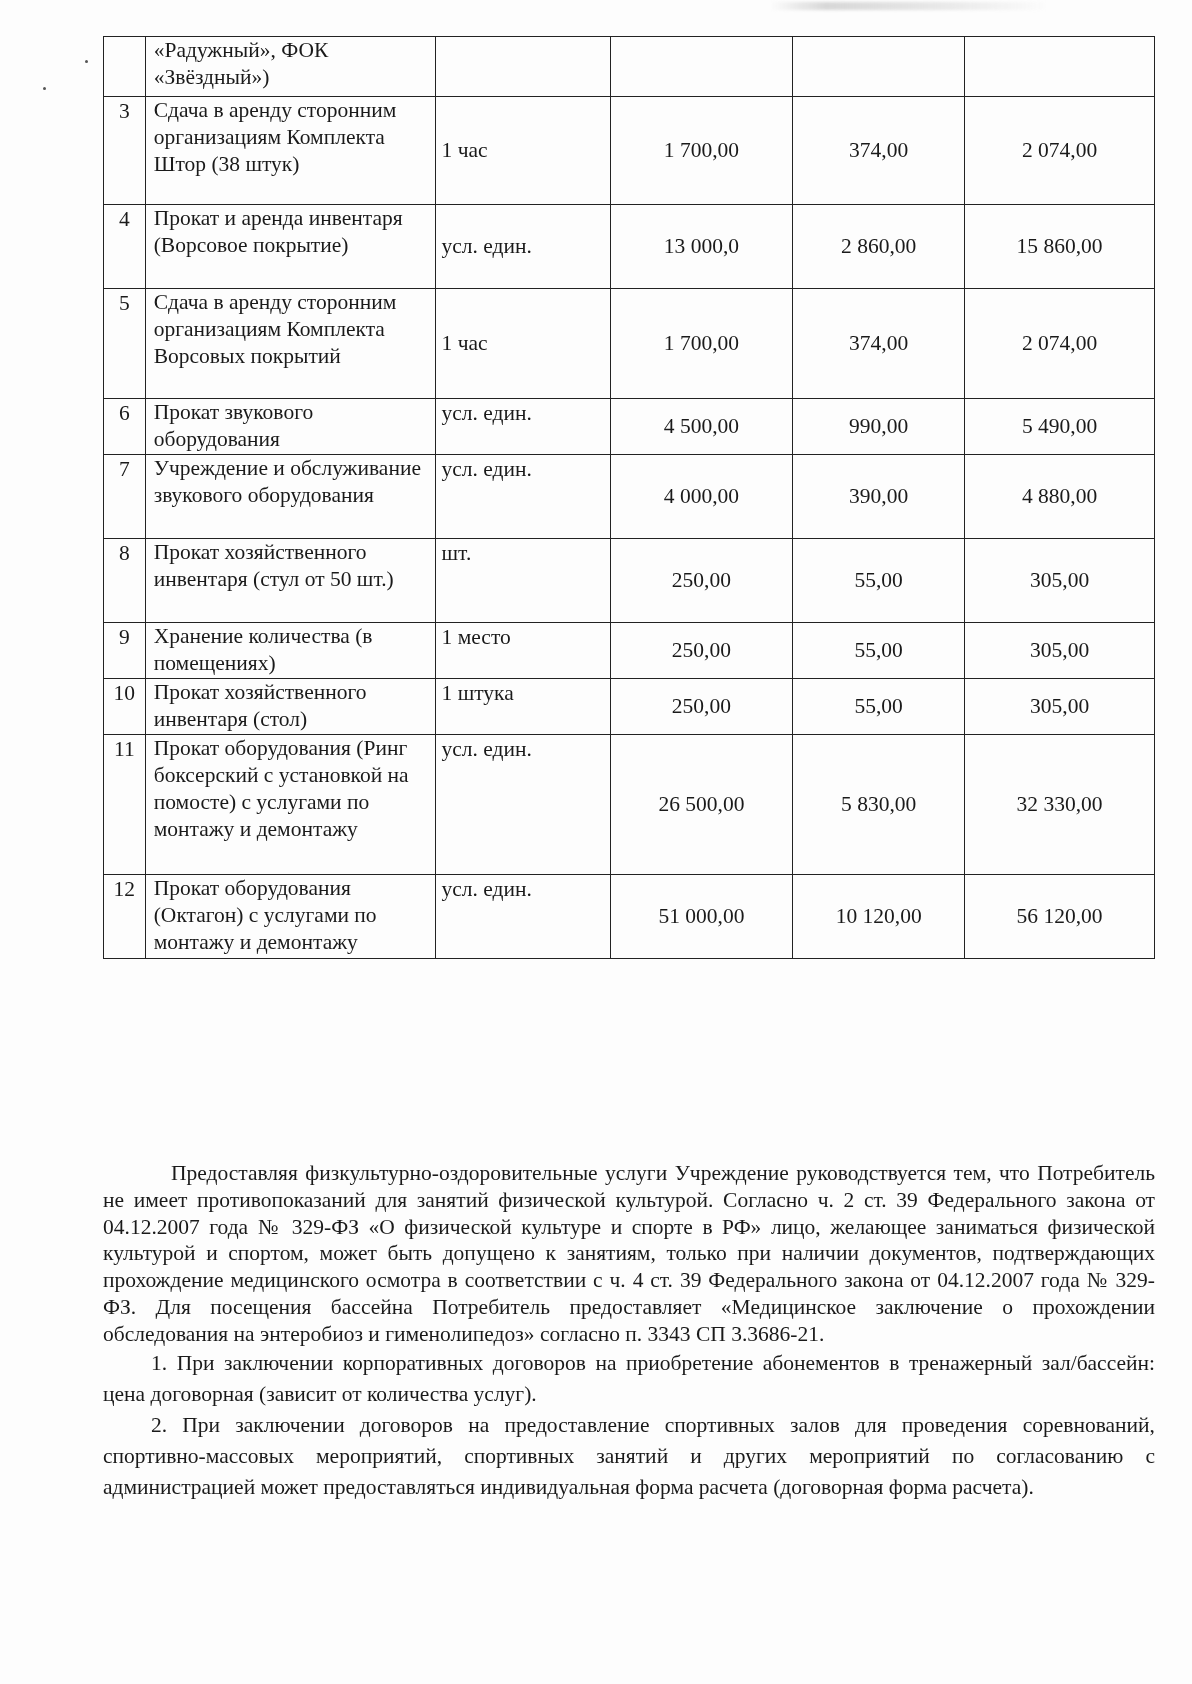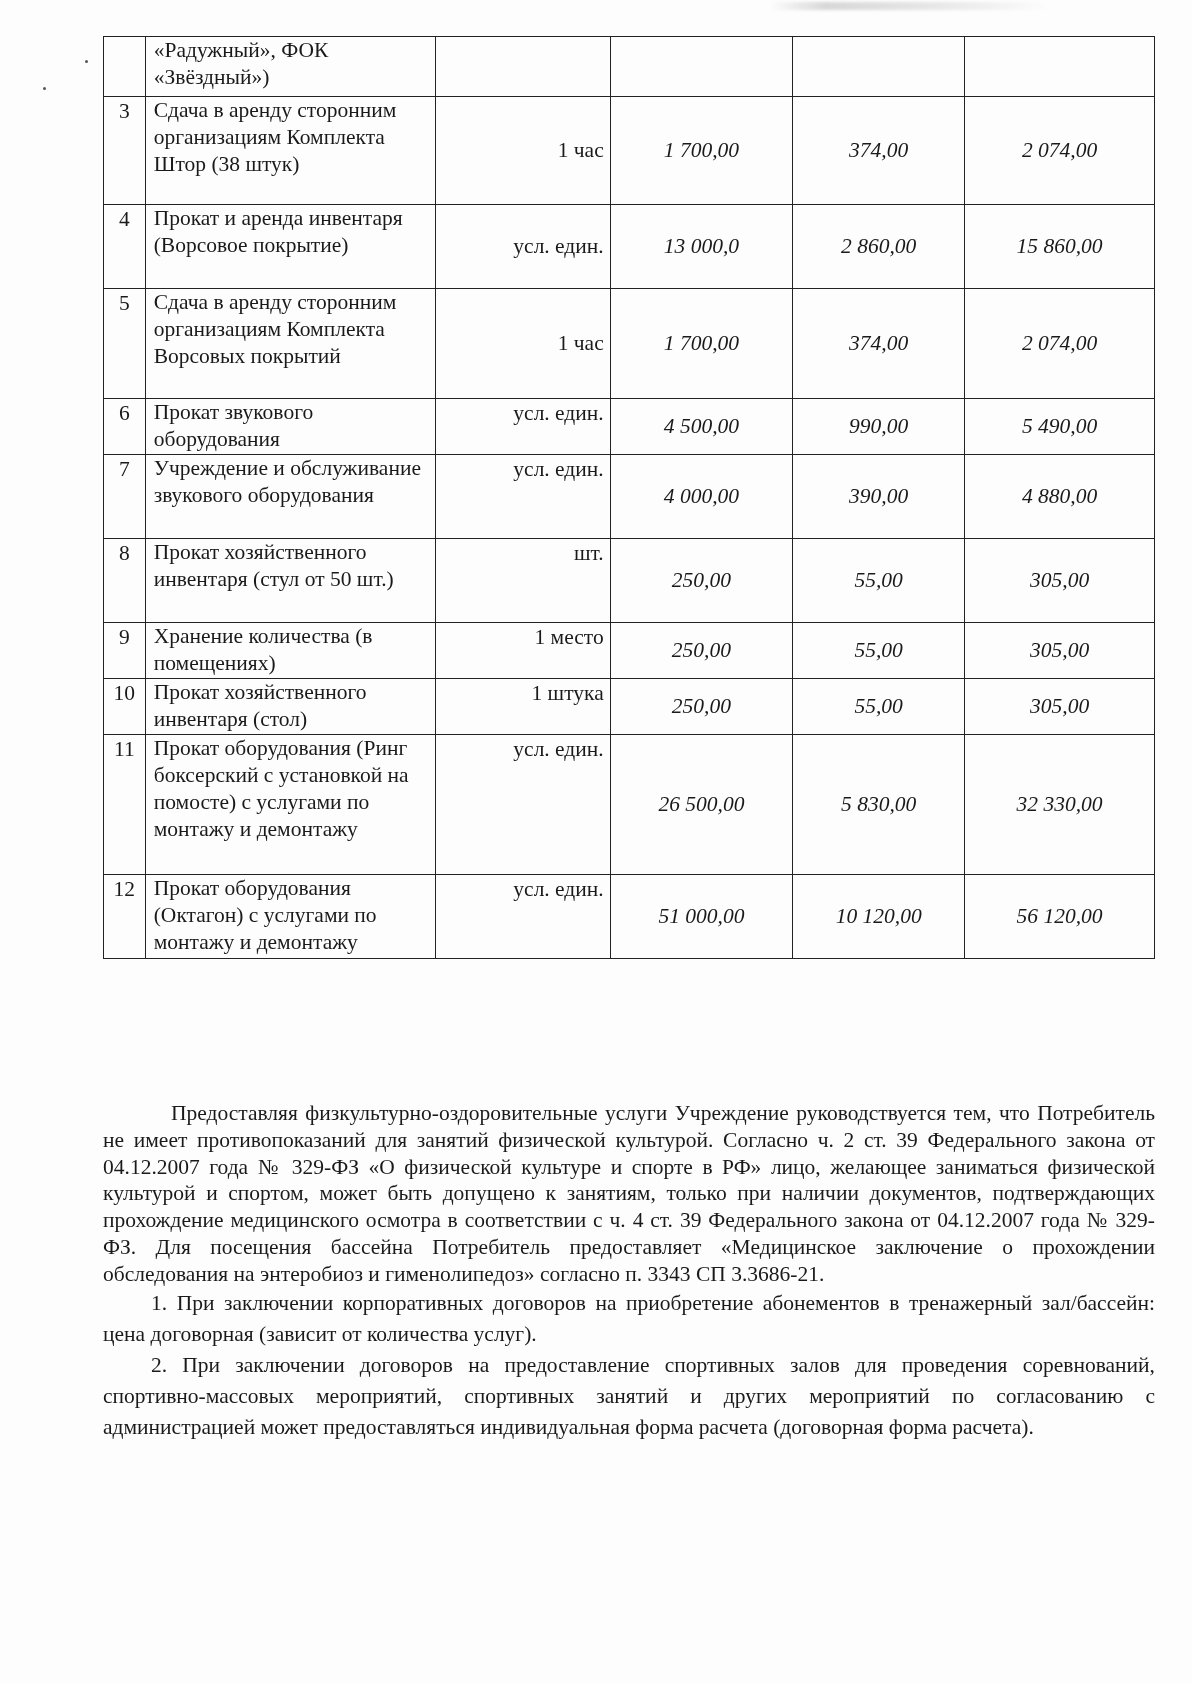--- a/index.html
+++ b/index.html
@@ -61,34 +61,33 @@
       text-align: center;
       vertical-align: top;
       padding-top: 1px;
     }
     .price-table td.name {
       text-align: left;
       vertical-align: top;
       padding-left: 8px;
     }
     .price-table td.unit {
-      text-align: right;
+      text-align: left;
     }
     .price-table td.unit.top {
       vertical-align: top;
       padding-top: 1px;
     }
     .price-table td.val {
       text-align: center;
-      font-style: italic;
     }
     .body-text {
       position: absolute;
       left: 103px;
-      top: 1100px;
+      top: 1160px;
       width: 1052px;
       font-size: 21.5px;
       line-height: 26.8px;
       text-align: justify;
     }
     .body-text p {
       margin: 0;
       text-indent: 68px;
     }
     .body-text p.item {

